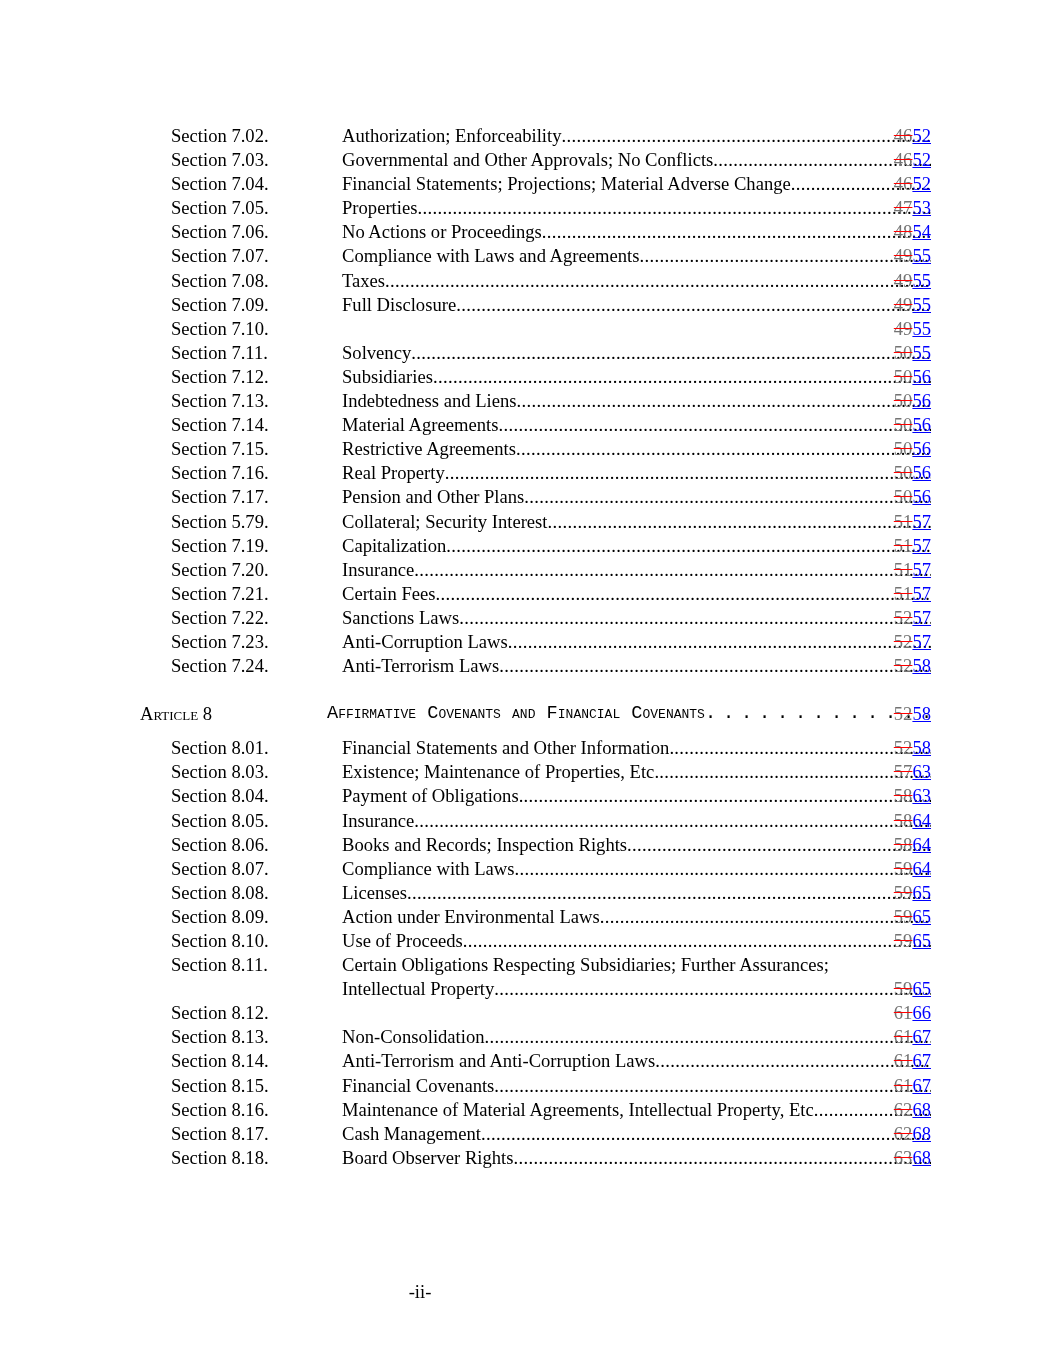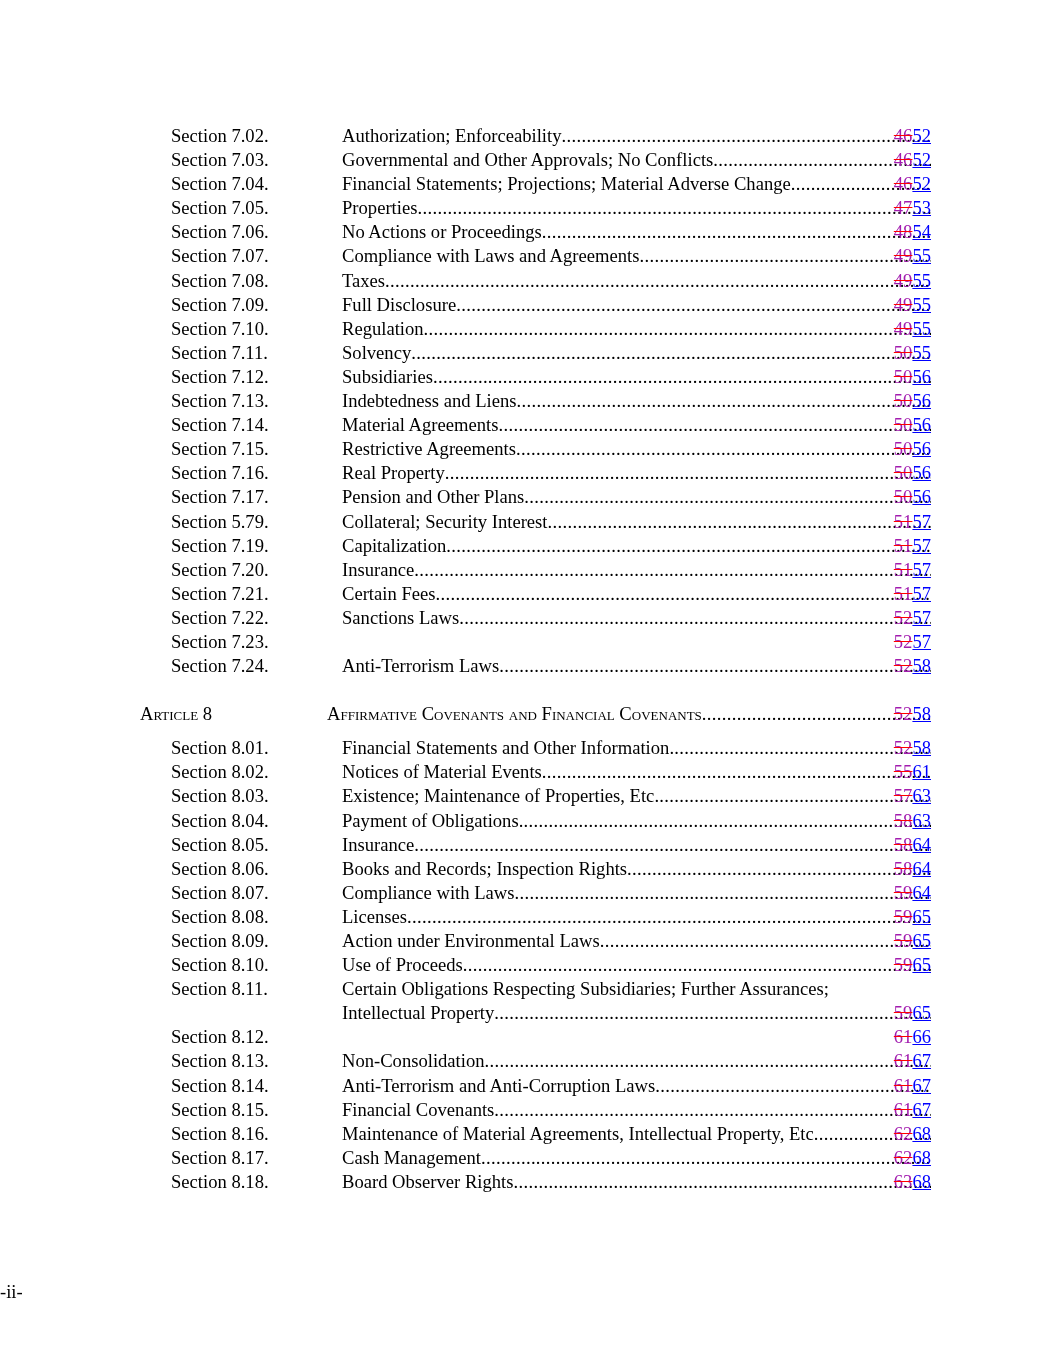--- a/index.html
+++ b/index.html
@@ -62,21 +62,21 @@
       content: ". . . . . . . . . . . . . . . . . . . . . . . . . . . . . . . . . . . . . . . . . . . . . . . . . . . . . . . . . . . . . . . . . . . . . . . . . . . . . . . . . . . . . . . . . . . . . . . . . . . . . . . . . . . . . . . . . . . . . . . . . . . . . . . . .";
       letter-spacing: -2.15px;
     }
     .row .pages {
       position: absolute;
       right: 124px;
       top: 0;
       white-space: nowrap;
     }
     .old-page {
-      color: #a21caf;
+      color: #737373;
       text-decoration: line-through;
       text-decoration-color: #ff0000;
       text-align: center;
     }
     .new-page {
       color: #0000ff;
       text-decoration: underline;
       text-decoration-color: #0000ff;
     }
     .row.two-line {
@@ -109,20 +109,21 @@
       top: 0;
       font-variant: small-caps;
     }
     .article-row .title-wrap {
       position: absolute;
       left: 311px;
       right: 124px;
       top: 0;
       display: flex;
       overflow: hidden;
+      font-family: Liberation Mono, monospace;
     }
     .article-row .title {
       flex: 0 0 auto;
       font-variant: small-caps;
       white-space: nowrap;
     }
     .article-row .dots {
       flex: 1 1 auto;
       overflow: hidden;
       white-space: nowrap;
@@ -134,20 +135,21 @@
     .article-row .pages {
       position: absolute;
       right: 124px;
       top: 0;
     }
     .footer {
       position: absolute;
       left: 0;
       width: 840px;
       top: 1281px;
+      text-align: center;
       font-size: 18.6px;
     }
   </style>
 </head>
 <body>
 
 <div class="page">
   <div class="toc">
 
     <div>
@@ -210,24 +212,20 @@
       <div class="row">
         <span class="num">Section 7.09.</span>
         <span class="title-wrap">
             <span class="title">Full Disclosure</span>
             <span class="dots"></span>
           </span>
         <span class="pages"><span class="old-page">49</span><span class="new-page">55</span></span>
       </div>
       <div class="row">
         <span class="num">Section 7.10.</span>
-        <span class="title-wrap">
-            <span class="title">Regulation</span>
-            <span class="dots"></span>
-          </span>
         <span class="pages"><span class="old-page">49</span><span class="new-page">55</span></span>
       </div>
       <div class="row">
         <span class="num">Section 7.11.</span>
         <span class="title-wrap">
             <span class="title">Solvency</span>
             <span class="dots"></span>
           </span>
         <span class="pages"><span class="old-page">50</span><span class="new-page">55</span></span>
       </div>
@@ -314,20 +312,24 @@
       <div class="row">
         <span class="num">Section 7.22.</span>
         <span class="title-wrap">
             <span class="title">Sanctions Laws</span>
             <span class="dots"></span>
           </span>
         <span class="pages"><span class="old-page">52</span><span class="new-page">57</span></span>
       </div>
       <div class="row">
         <span class="num">Section 7.23.</span>
+        <span class="title-wrap">
+            <span class="title">Anti-Corruption Laws</span>
+            <span class="dots"></span>
+          </span>
         <span class="pages"><span class="old-page">52</span><span class="new-page">57</span></span>
       </div>
       <div class="row">
         <span class="num">Section 7.24.</span>
         <span class="title-wrap">
             <span class="title">Anti-Terrorism Laws</span>
             <span class="dots"></span>
           </span>
         <span class="pages"><span class="old-page">52</span><span class="new-page">58</span></span>
       </div>
@@ -345,28 +347,20 @@
     <div>
       <div class="row">
         <span class="num">Section 8.01.</span>
         <span class="title-wrap">
             <span class="title">Financial Statements and Other Information</span>
             <span class="dots"></span>
           </span>
         <span class="pages"><span class="old-page">52</span><span class="new-page">58</span></span>
       </div>
       <div class="row">
-        <span class="num">Section 8.02.</span>
-        <span class="title-wrap">
-            <span class="title">Notices of Material Events</span>
-            <span class="dots"></span>
-          </span>
-        <span class="pages"><span class="old-page">55</span><span class="new-page">61</span></span>
-      </div>
-      <div class="row">
         <span class="num">Section 8.03.</span>
         <span class="title-wrap">
             <span class="title">Existence; Maintenance of Properties, Etc</span>
             <span class="dots"></span>
           </span>
         <span class="pages"><span class="old-page">57</span><span class="new-page">63</span></span>
       </div>
       <div class="row">
         <span class="num">Section 8.04.</span>
         <span class="title-wrap">

